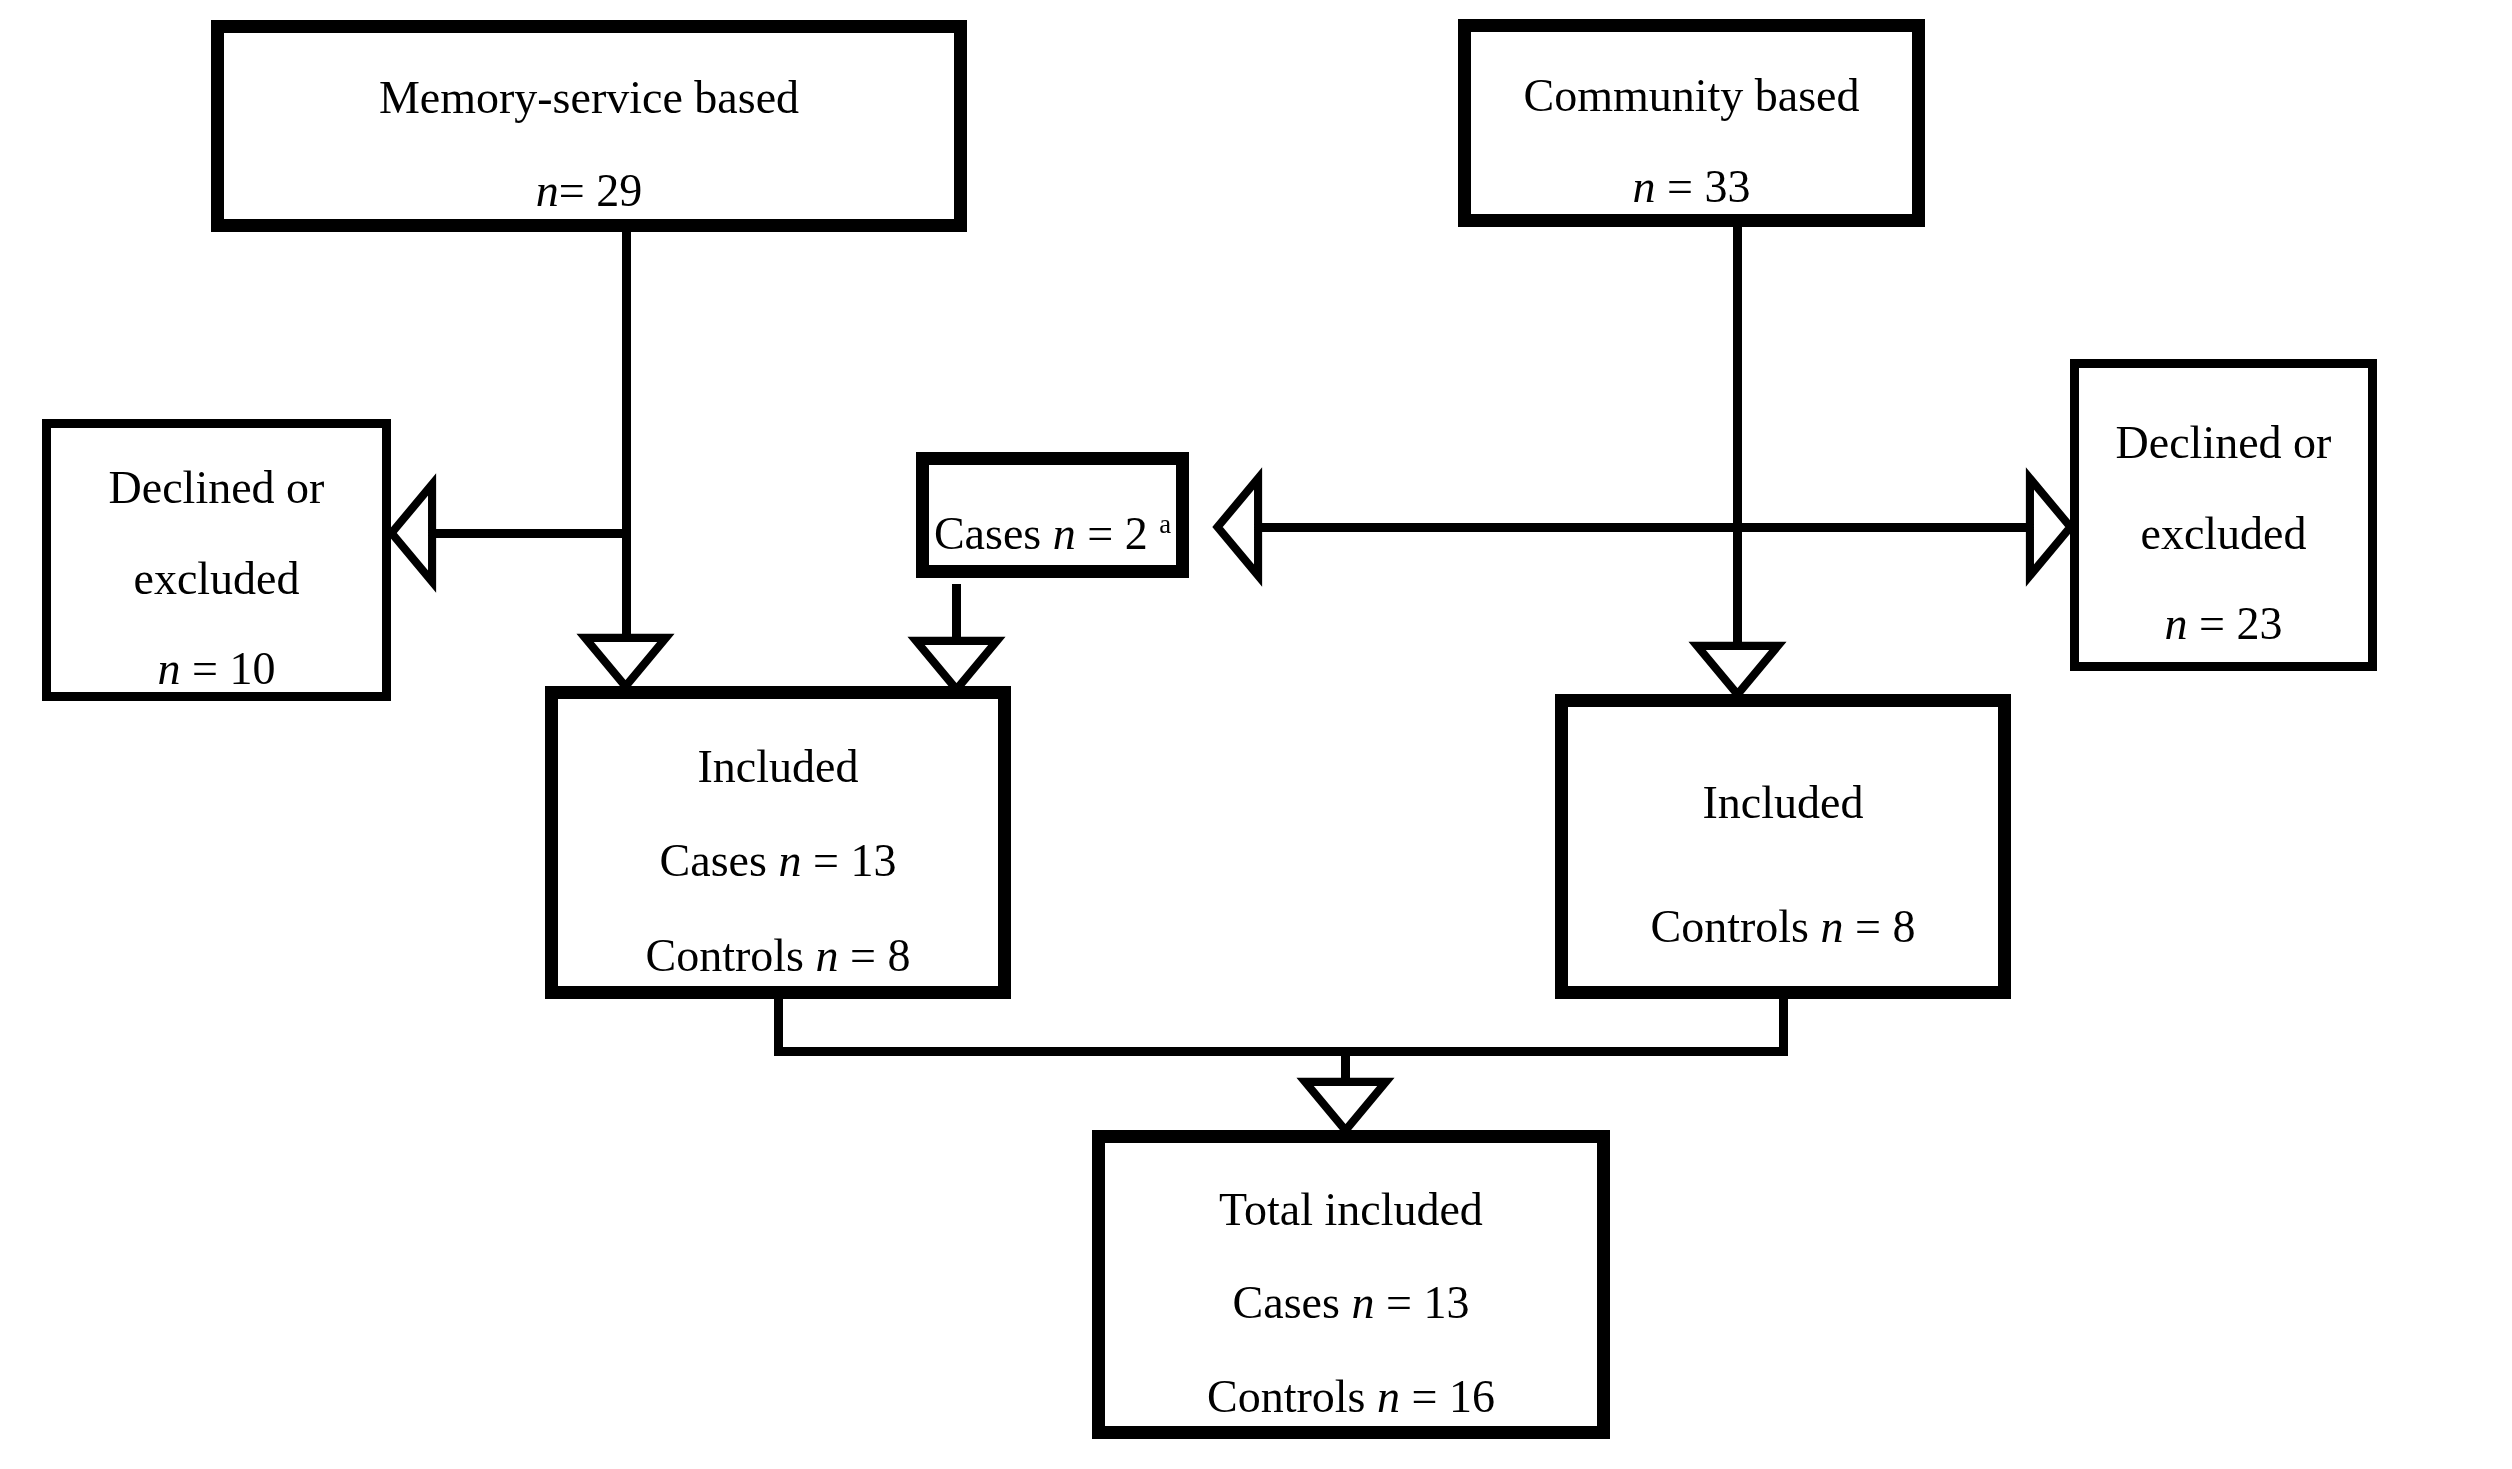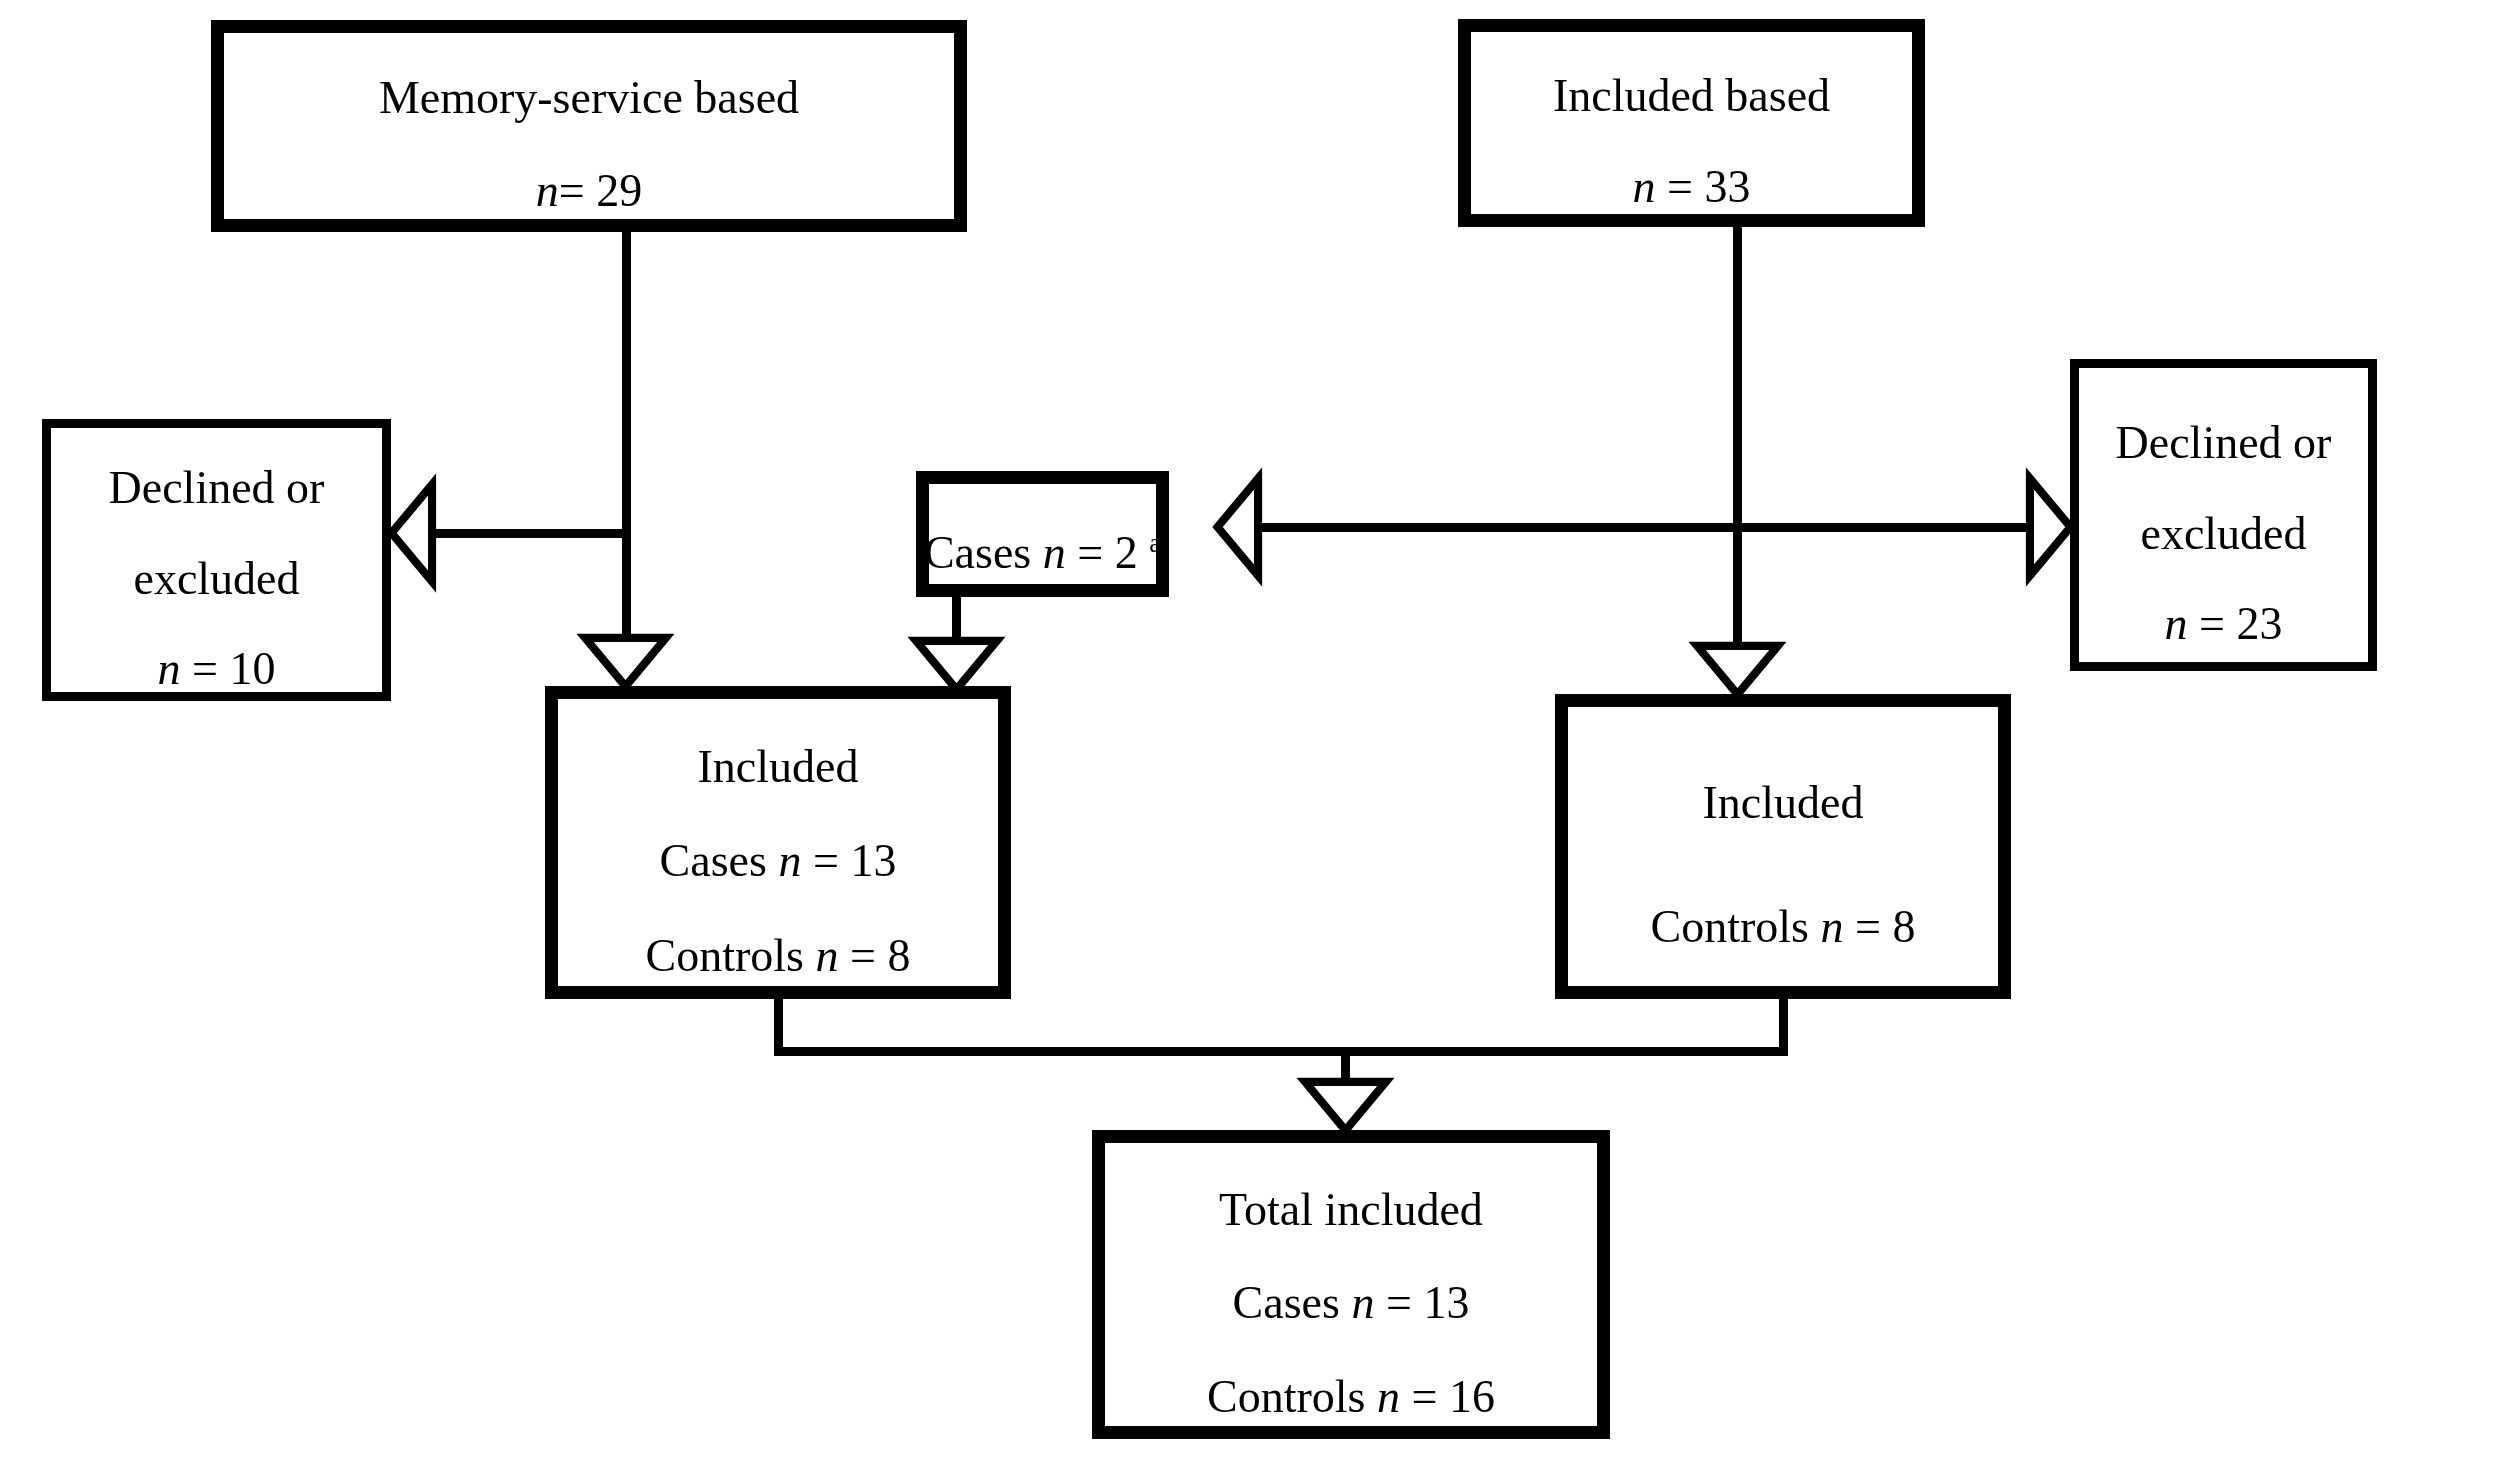--- a/index.html
+++ b/index.html
@@ -86,31 +86,31 @@
   <svg class="ah" style="left:2021px; top:473px;" width="57" height="108" viewBox="0 0 84 160">
     <polygon points="13,8 13,152 73,80"></polygon>
   </svg>
 
   <div class="box" style="left:211px; top:20px; width:756px; height:212px;">
       <div class="box-line">Memory-service based</div>
       <div class="box-line"><i>n</i>= 29</div>
     </div>
 
   <div class="box" style="left:1458px; top:19px; width:467px; height:208px;">
-      <div class="box-line">Included based</div>
+      <div class="box-line">Community based</div>
       <div class="box-line"><i>n</i> = 33</div>
     </div>
 
   <div class="box thin" style="left:42px; top:419px; width:349px; height:282px;">
       <div class="box-line">Declined or</div>
       <div class="box-line">excluded</div>
       <div class="box-line"><i>n</i> = 10</div>
     </div>
 
-  <div class="box" style="left:916px; top:471px; width:253px; height:126px;">
+  <div class="box" style="left:916px; top:452px; width:273px; height:126px;">
       <div class="box-line">Cases <i>n</i> = 2 <sup>a</sup></div>
     </div>
 
   <div class="box thin" style="left:2070px; top:359px; width:307px; height:312px;">
       <div class="box-line">Declined or</div>
       <div class="box-line">excluded</div>
       <div class="box-line"><i>n</i> = 23</div>
     </div>
 
   <div class="box" style="left:545px; top:686px; width:466px; height:313px;">

